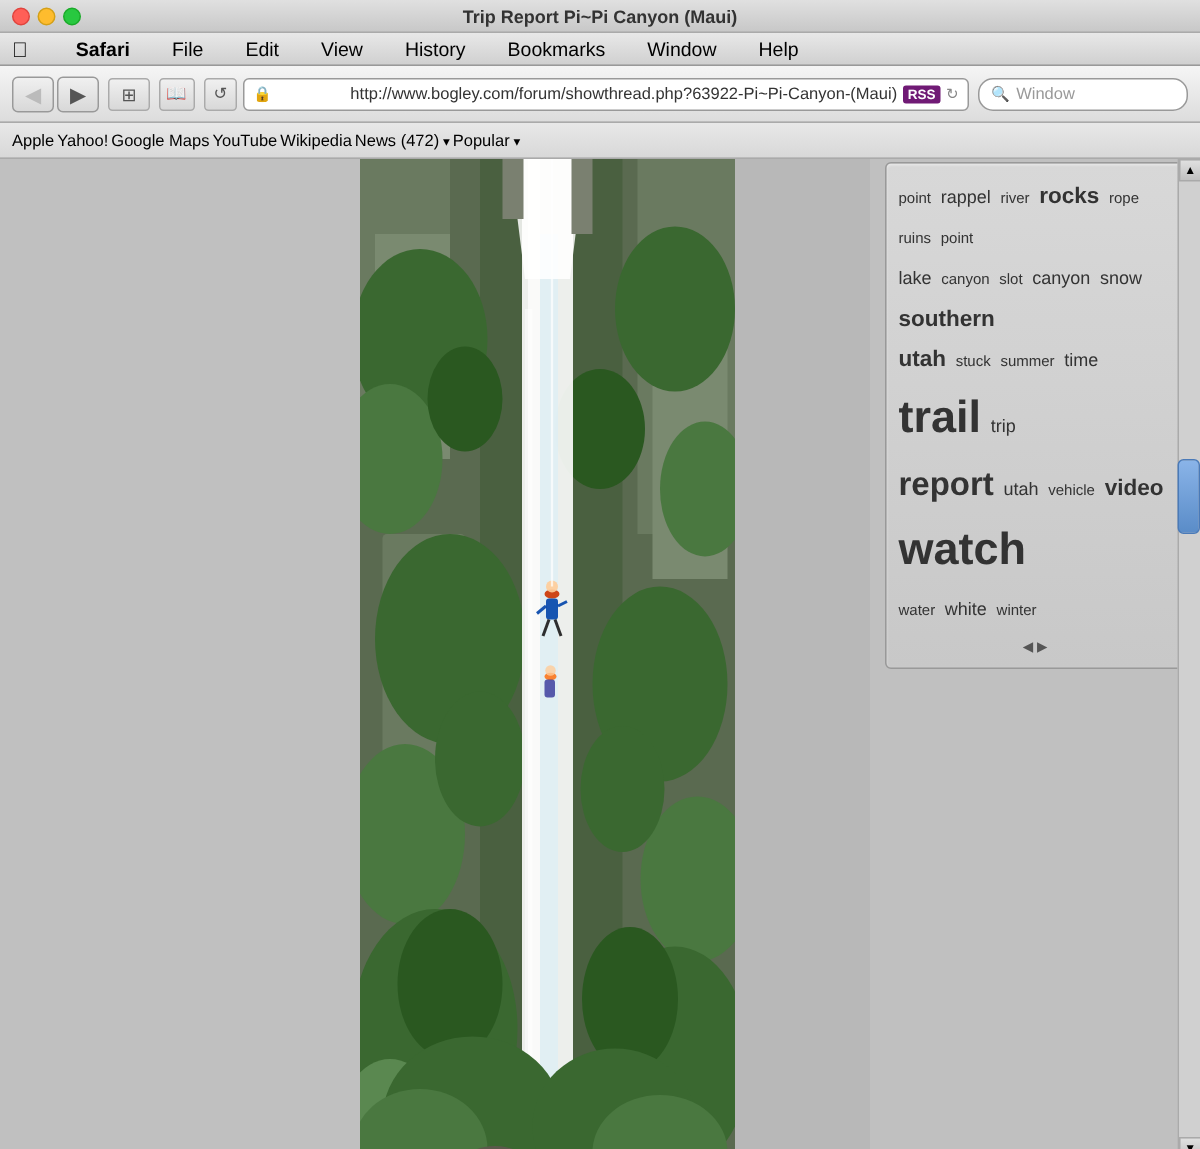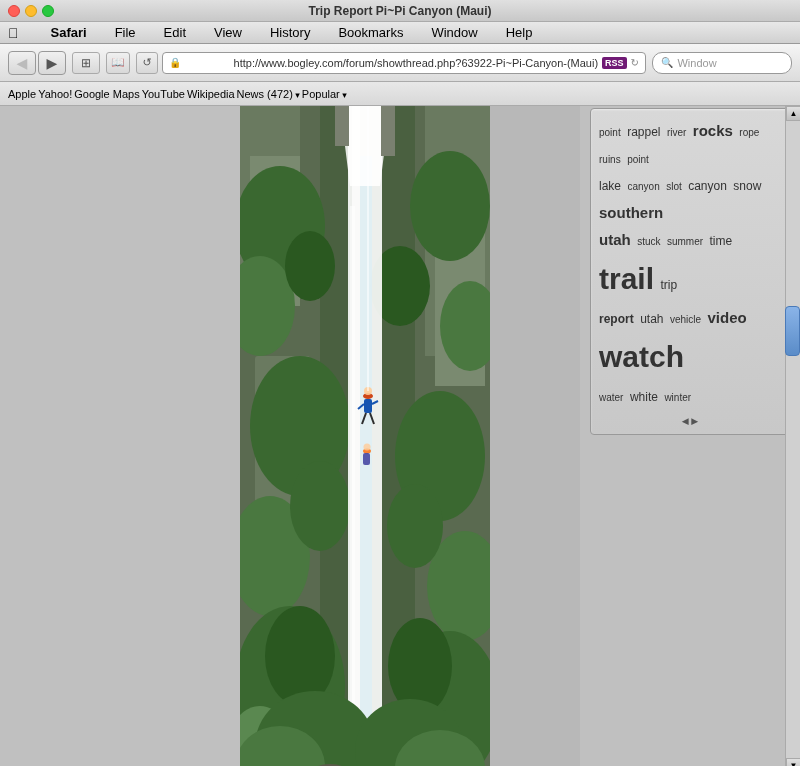--- a/index.html
+++ b/index.html
@@ -212,21 +212,21 @@
       word-spacing: 2px;
     }
     .tag {
       display: inline;
       cursor: pointer;
       color: #333;
     }
     .tag.small { font-size: 10px; }
     .tag.medium { font-size: 12px; }
     .tag.large { font-size: 15px; font-weight: bold; margin-top: 19px; }
-    .tag.xlarge { font-size: 12px; font-weight: bold; }
+    .tag.xlarge { font-size: 22px; font-weight: bold; }
     .tag.xxlarge { font-size: 30px; font-weight: bold; }
 
     
     .scrollbar {
       position: absolute;
       right: 0;
       top: 0;
       width: 15px;
       height: 100%;
       background: #d0d0d0;

